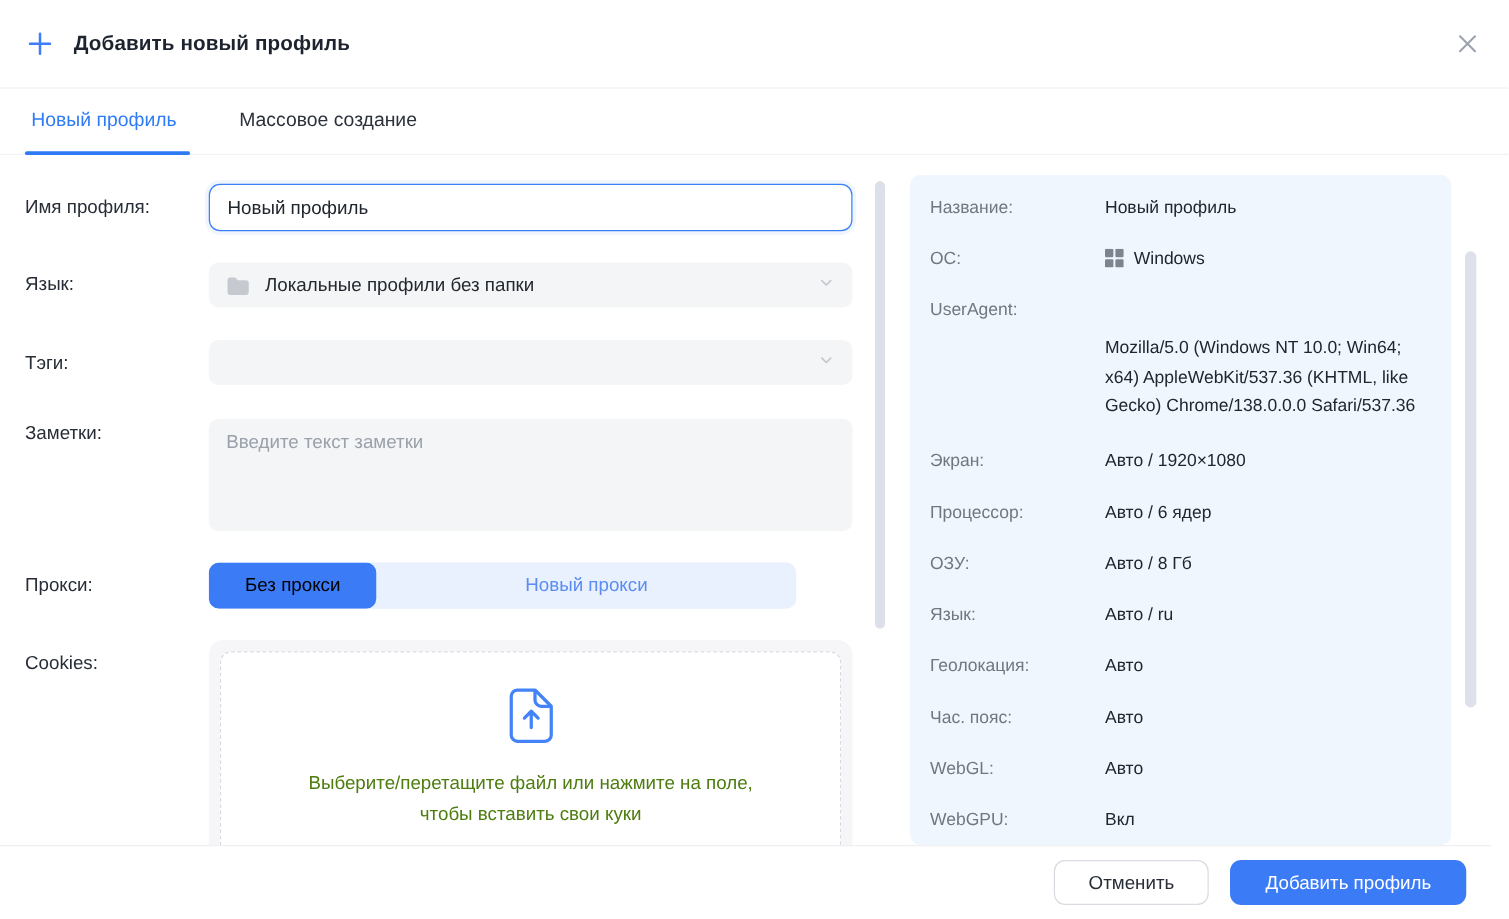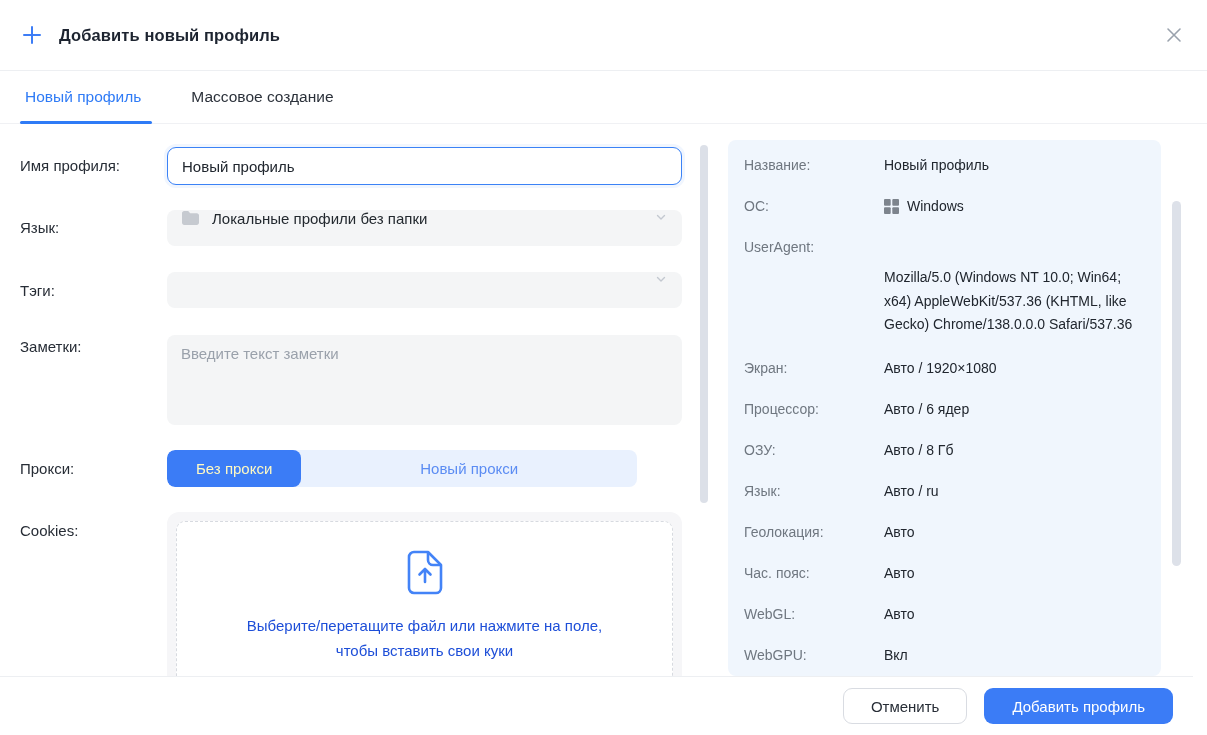--- a/index.html
+++ b/index.html
@@ -25,41 +25,41 @@
                        background:#2f7bf6; border-radius:2px; }
 
   
   .form-area { position:absolute; top:124px; left:0; width:712px; height:552px; overflow:hidden; background:#fff; }
   .f-label { position:absolute; left:20px; font-size:15px; color:#272d36; line-height:18px; }
   .ctl { position:absolute; left:167px; width:515px; }
   .inp-name { top:23px; height:38px; background:#fff; border:1.5px solid #3b82f6; border-radius:9px;
               padding:0 14px; font-size:15px; color:#20262e; width:515px;
               font-family:"Liberation Sans",sans-serif; outline:none;
               box-shadow:0 0 0 3px rgba(59,130,246,.07); }
-  .select { height:36px; background:#f4f5f6; border-radius:8px; display:flex; 
+  .select { height:36px; background:#f4f5f6; border-radius:8px; display:flex; align-items:center;
             padding:0 14px; cursor:pointer; position:absolute; }
   .select .txt { font-size:15px; color:#23292f; }
   .select .chev { margin-left:auto; }
   .sel-folder { top:86px; }
   .sel-folder .folder-ic { margin-right:12px; display:flex; }
   .sel-tags { top:148px; }
   .notes { top:211px; height:90px; background:#f4f5f6; border:none; border-radius:8px; resize:none;
            padding:10px 14px; font-size:15px; color:#20262e; width:515px;
            font-family:"Liberation Sans",sans-serif; outline:none; }
   .notes::placeholder { color:#9aa1ab; }
   .proxy-group { top:326px; width:470px; height:37px; background:#e9f1fe; border-radius:8px;
                  display:flex; overflow:hidden; }
   .seg { display:flex; align-items:center; justify-content:center; font-size:15px; color:#5b8cf3;
          cursor:pointer; flex:1; border:none; background:transparent;
          font-family:"Liberation Sans",sans-serif; }
-  .seg.active { background:#3b7cf6; color:#fef9c3; border-radius:8px; flex:none; padding:0 29px; }
+  .seg.active { background:#3b7cf6; color:#000000; border-radius:8px; flex:none; padding:0 29px; }
   .cookie-box { top:388px; height:240px; background:#f6f6f8; border-radius:12px; padding:9px; }
   .dropzone { border:1px dashed #d7dae0; border-radius:9px; background:#fff; height:222px;
               display:flex; flex-direction:column; align-items:center; padding-top:28px; cursor:pointer; }
-  .dz-text { margin-top:14px; font-size:15px; line-height:25px; color:#1d4ed8; text-align:center;
+  .dz-text { margin-top:14px; font-size:15px; line-height:25px; color:#4d7c0f; text-align:center;
              max-width:370px; }
 
   
   .scroll-thumb { position:absolute; background:#dce0e8; border-radius:5px; cursor:pointer; }
   .st-left  { left:700px; top:145px; width:8px; height:358px; }
   .st-right { left:1172px; top:201px; width:9px; height:365px; background:#dde1e9; }
 
   
   .summary { position:absolute; left:728px; top:140px; width:433px; height:536px; background:#f0f6fd;
              border-radius:8px; padding:15px 16px 0; overflow:hidden; }

